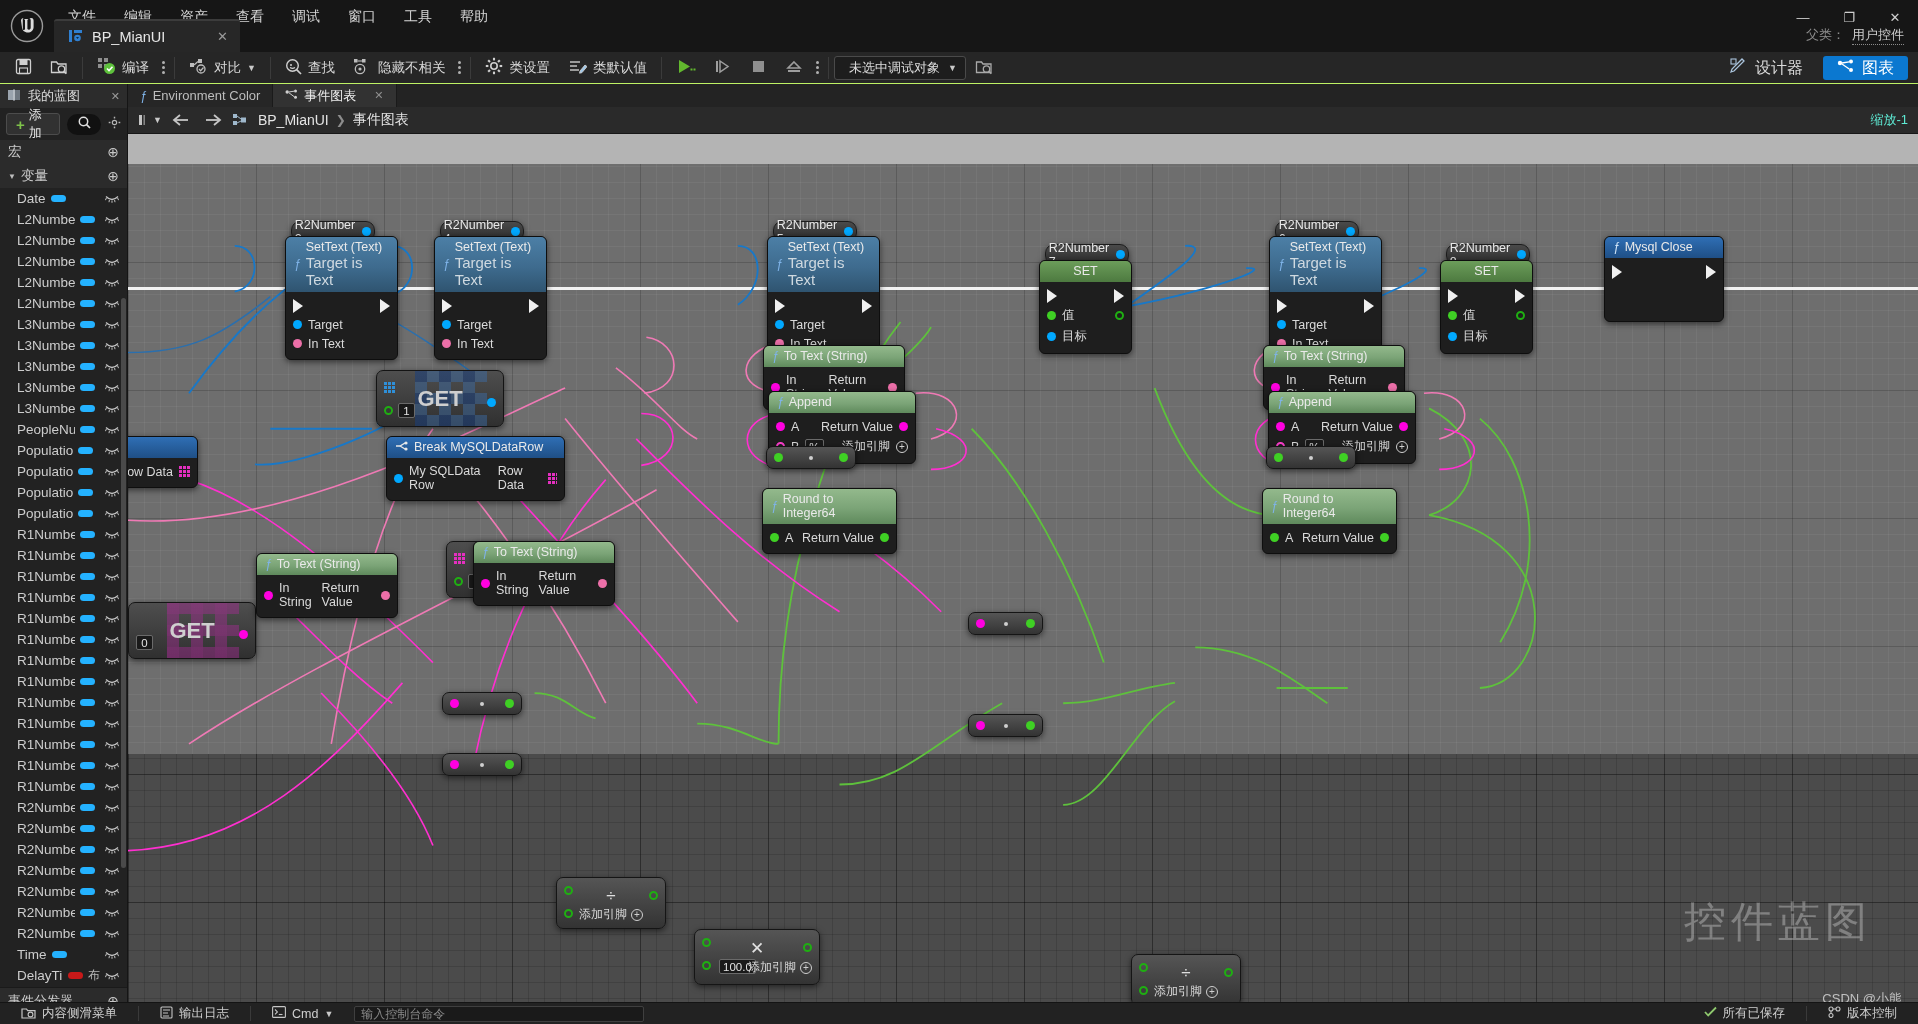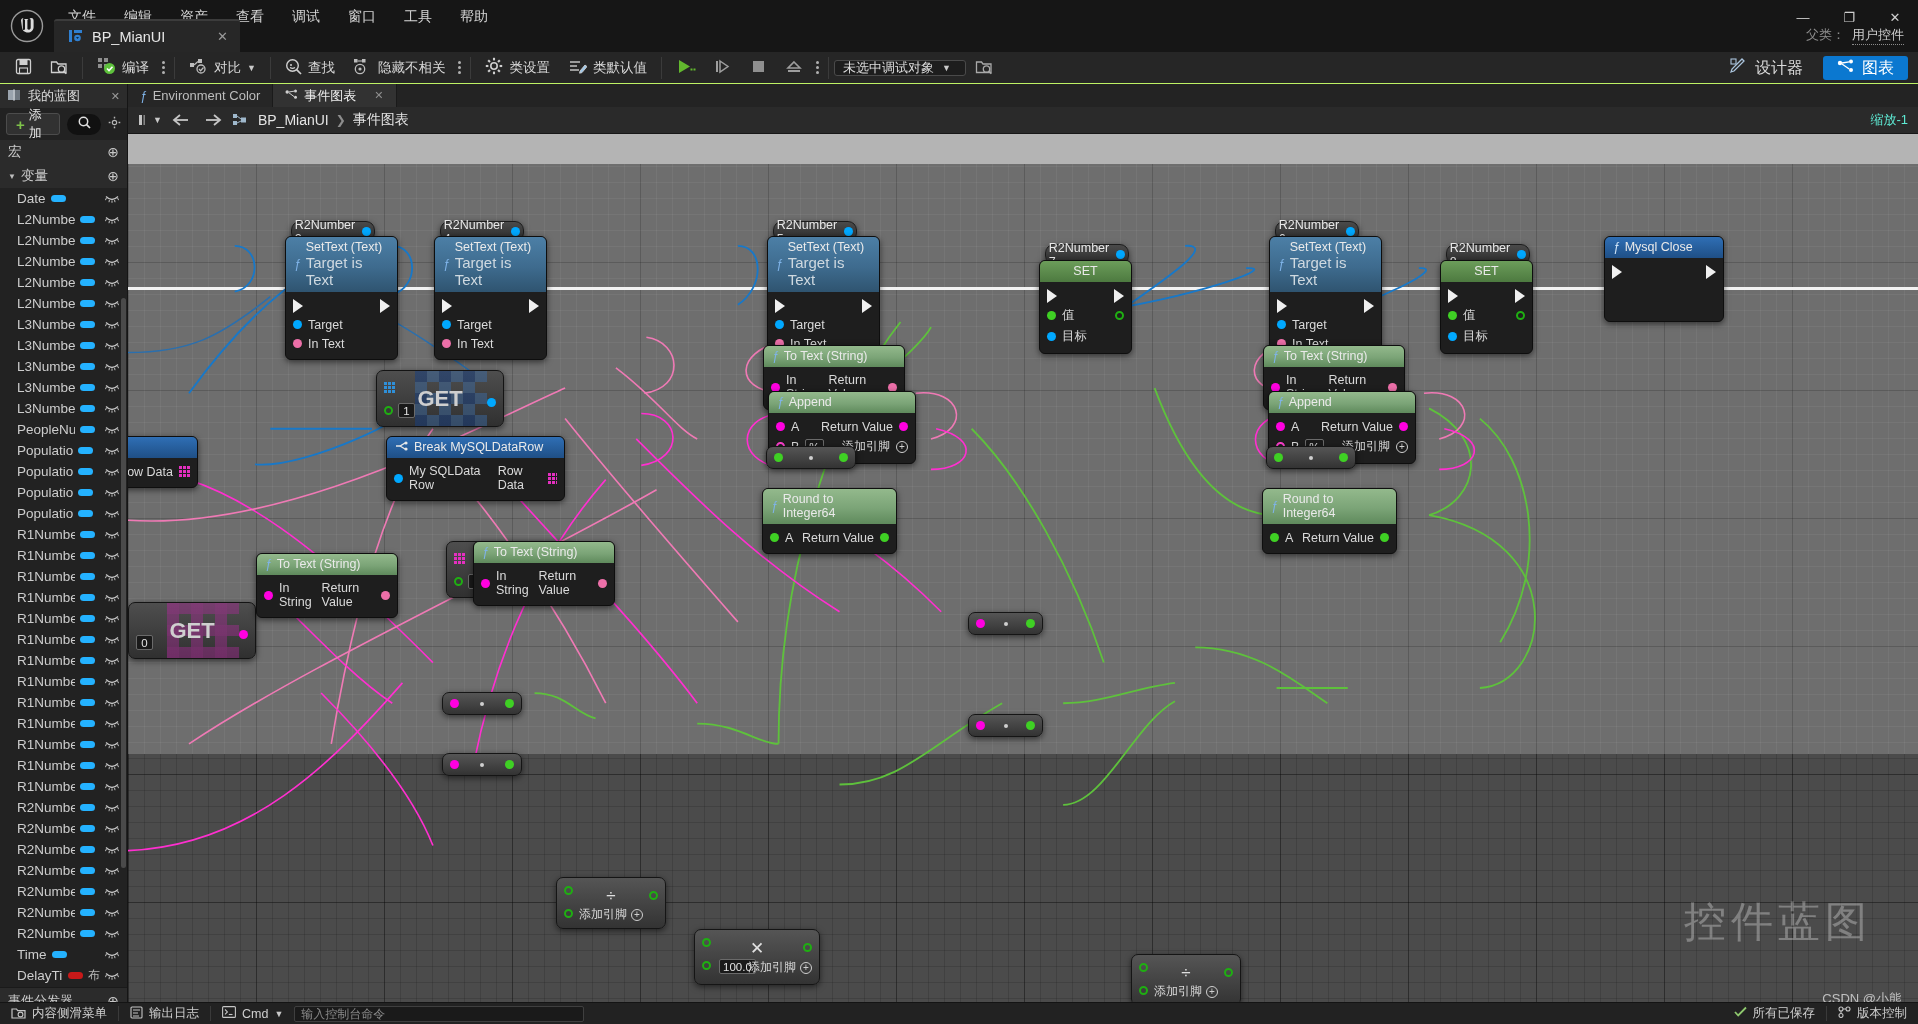--- a/index.html
+++ b/index.html
@@ -60,23 +60,23 @@
   }
   .tb-btn { display: flex; align-items: center; gap: 6px; height: 28px; padding: 0 9px;
             font-size: 13.5px; color: #d8d8d8; white-space: nowrap; }
   .tb-sep { width: 1px; height: 22px; background: #3b3b3b; margin: 0 5px; }
   .tb-dots { font-size: 13px; color: #9a9a9a; letter-spacing: 0; padding: 0 4px; line-height: 7px;
              display:flex; flex-direction: column; gap:2px; align-items:center;}
   .tb-dots i { width:3px;height:3px;border-radius:50%;background:#b0b0b0;display:block;}
   .chev { font-size: 9px; color: #c9c9c9; }
 
   .debug-select {
-    display: flex; align-items: center; justify-content: flex-start;
+    display: flex; align-items: center; justify-content: flex-end;
     background: #1d1d1d; border: 1px solid #4a4a4a; border-radius: 3px;
-    height: 16px; min-width: 132px; padding: 0 8px; font-size: 13px; color: #dcdcdc;
+    height: 24px; min-width: 132px; padding: 0 8px; font-size: 13px; color: #dcdcdc;
     gap: 8px;
   }
 
   .tb-right { position: absolute; right: 10px; top: 0; height: 32px; display: flex; align-items: center; gap: 6px; }
   .mode-btn { display: flex; align-items: center; gap: 7px; height: 24px; padding: 0 14px;
               font-size: 16px; border-radius: 3px; color: #d8d8d8; }
   .mode-btn.active { background: #0b78d0; color: #fff; }
 
   
   .body-area { position: absolute; top: 84px; left: 0; width: 1918px; height: 930px; display: flex; }
@@ -239,21 +239,21 @@
     justify-content: space-between; padding: 0 7px; gap: 14px;
   }
   .node-pill .mid { width: 4px; height: 4px; border-radius: 50%; background: #cfcfcf; }
 
   
   .statusbar {
     position: absolute; bottom: 0; left: 0; width: 1918px; height: 22px;
     background: #222222; display: flex; align-items: center; gap: 0;
     border-top: 1px solid #141414; font-size: 12.5px; color: #cfcfcf;
   }
-  .sb-item { display: flex; align-items: center; gap: 6px; padding: 0 11px; height: 22px; }
+  .sb-item { display: flex; align-items: center; gap: 6px; padding: 0 21px; height: 22px; }
   .sb-sep { width: 1px; height: 15px; background: #3a3a3a; }
   .console-input {
     flex: 0 0 auto; width: 290px; height: 16px; background: #1a1a1a; border: 1px solid #3f3f3f;
     border-radius: 2px; font-size: 12px; color: #8a8a8a; padding: 0 6px; line-height: 15px;
   }
   .sb-right { margin-left: auto; display: flex; align-items: center; gap: 0; }
 </style>
 </head>
 <body>
 

